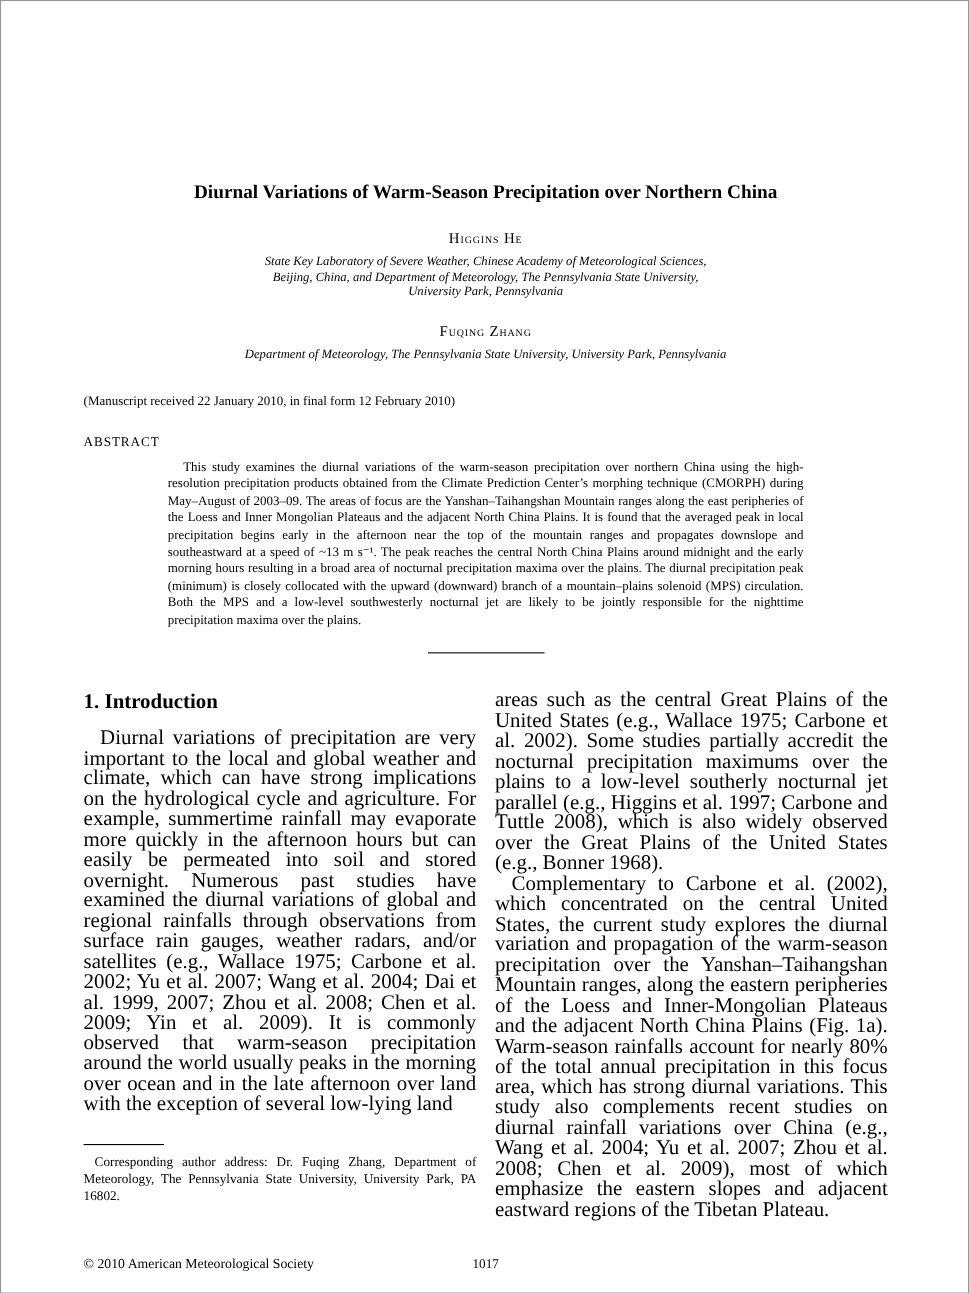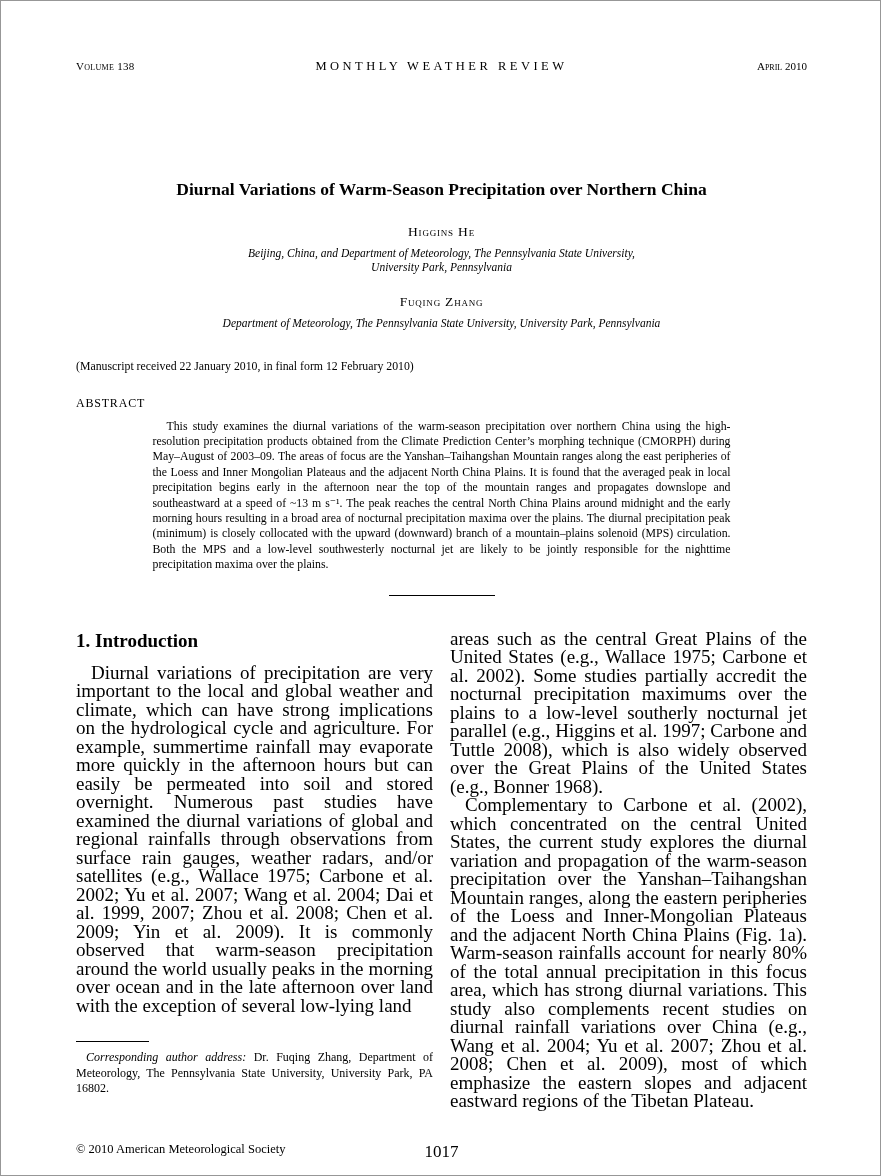--- a/index.html
+++ b/index.html
@@ -41,44 +41,40 @@
   .col { width: 358px; }
   .section-heading { font-size: 19px; font-weight: bold; margin-bottom: 12px; }
   .body-text { font-size: 19px; line-height: 18.5px; text-align: justify; }
   .body-text.indent { text-indent: 15px; }
 
   
   .footnote-block { margin-top: 26px; }
   .footnote-rule { width: 73px; border: 0; border-top: 1px solid #000; margin-bottom: 8px; }
   .footnote { font-size: 12px; line-height: 15.5px; text-align: justify; text-indent: 10px; }
   .footnote-email { font-size: 12px; line-height: 15.5px; }
-  .lead-italic { font-style: italic; }
+  .lead-italic { }
 
   .doi { margin-top: 24px; font-size: 12px; }
 
   
   .page-footer { position: absolute; left: 75px; right: 73px; bottom: 17px; font-size: 12.5px; height: 16px; }
   .copyright { position: absolute; left: 0; top: 0; }
-  .page-number { position: absolute; left: 0; right: 0; top: 0; text-align: center; font-size: 17px; }
+  .page-number { position: absolute; left: 0; right: 0; top: 0; text-align: center; font-size: 12px; }
 </style>
 </head>
 <body>
 
 <div class="page">
 
-  <header class="journal-header">
-    <span class="volume">Volume 138</span>
-    <span class="journal-title">MONTHLY WEATHER REVIEW</span>
-    <span class="issue">April 2010</span>
-  </header>
 
   <h1 class="article-title">Diurnal Variations of Warm-Season Precipitation over Northern China</h1>
 
   <div class="author-name">Higgins He</div>
   <div class="affiliation">
+    <div>State Key Laboratory of Severe Weather, Chinese Academy of Meteorological Sciences,</div>
     <div>Beijing, China, and Department of Meteorology, The Pennsylvania State University,</div>
     <div>University Park, Pennsylvania</div>
   </div>
 
   <div class="author-name second">Fuqing Zhang</div>
   <div class="affiliation">
     <div>Department of Meteorology, The Pennsylvania State University, University Park, Pennsylvania</div>
   </div>
 
   <div class="manuscript-note">(Manuscript received 22 January 2010, in final form 12 February 2010)</div>

